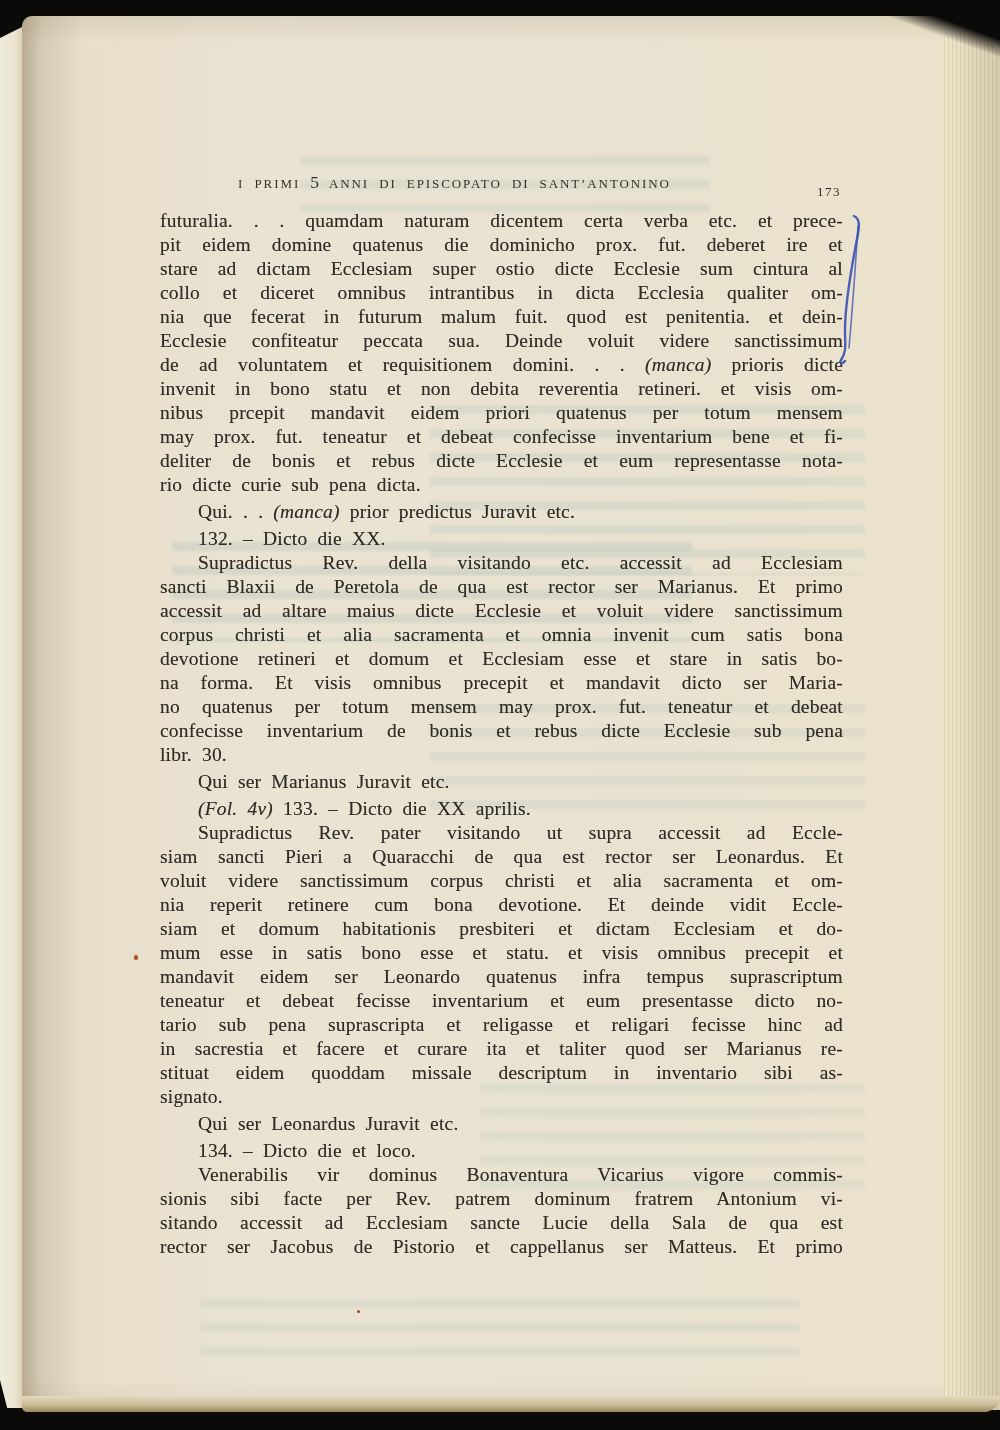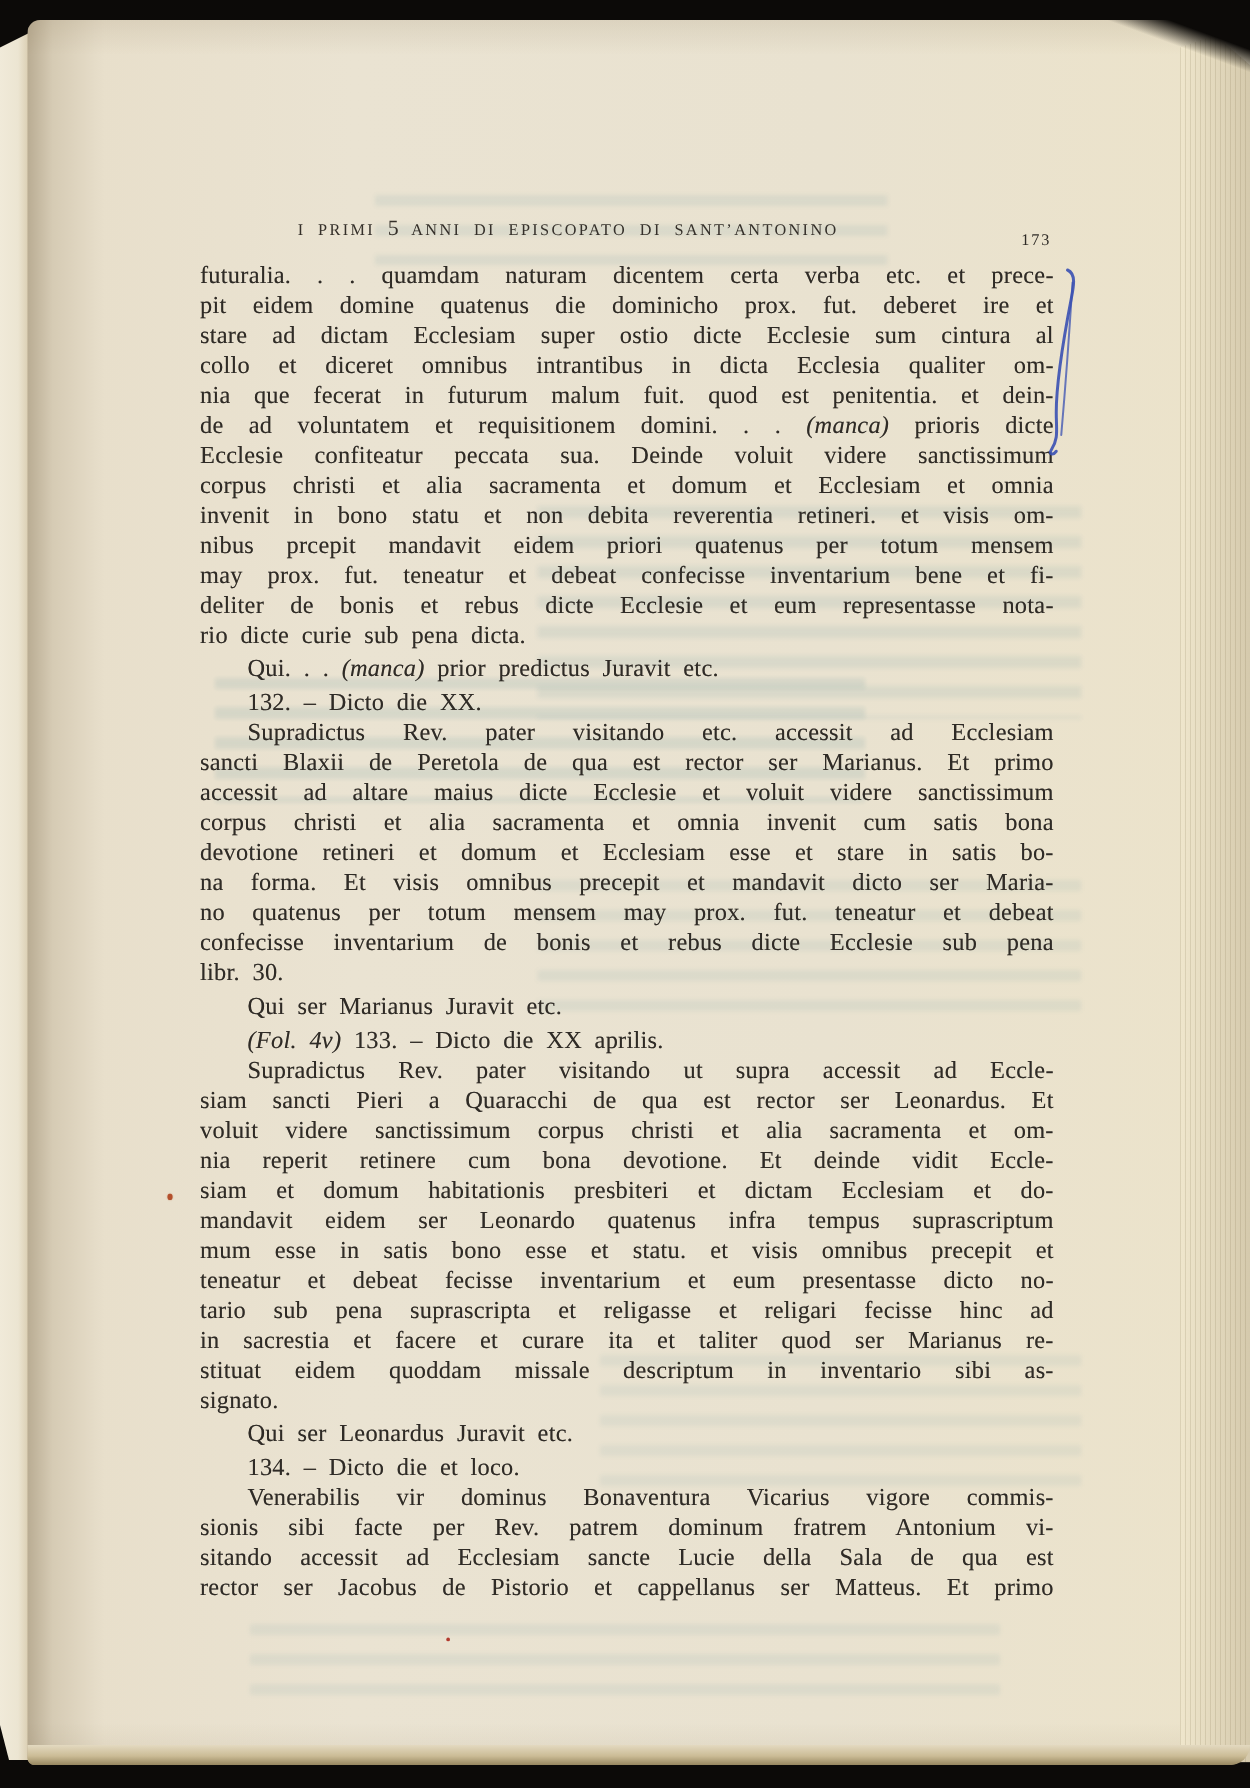--- a/index.html
+++ b/index.html
@@ -96,37 +96,36 @@
       <div class="pageno">173</div>
     </div>
 
     <div id="text-body">
         <div class="block">
           <div class="line"><span>futuralia. . . quamdam naturam dicentem certa verba etc. et prece-</span></div>
           <div class="line"><span>pit eidem domine quatenus die dominicho prox. fut. deberet ire et</span></div>
           <div class="line"><span>stare ad dictam Ecclesiam super ostio dicte Ecclesie sum cintura al</span></div>
           <div class="line"><span>collo et diceret omnibus intrantibus in dicta Ecclesia qualiter om-</span></div>
           <div class="line"><span>nia que fecerat in futurum malum fuit. quod est penitentia. et dein-</span></div>
+          <div class="line"><span>Ecclesie confiteatur peccata sua. Deinde voluit videre sanctissimum</span></div>
           <div class="line"><span>de ad voluntatem et requisitionem domini. . . </span><span class="it">(manca)</span><span> prioris dicte</span></div>
-          <div class="line"><span>Ecclesie confiteatur peccata sua. Deinde voluit videre sanctissimum</span></div>
-          <div class="line"><span>corpus christi et alia sacramenta et domum et Ecclesiam et omnia</span></div>
           <div class="line"><span>invenit in bono statu et non debita reverentia retineri. et visis om-</span></div>
           <div class="line"><span>nibus prcepit mandavit eidem priori quatenus per totum mensem</span></div>
           <div class="line"><span>may prox. fut. teneatur et debeat confecisse inventarium bene et fi-</span></div>
           <div class="line"><span>deliter de bonis et rebus dicte Ecclesie et eum representasse nota-</span></div>
           <div class="line nj"><span>rio dicte curie sub pena dicta.</span></div>
         </div>
         <div class="block sp">
           <div class="line ind nj"><span>Qui. . . </span><span class="it">(manca)</span><span> prior predictus Juravit etc.</span></div>
         </div>
         <div class="block sp">
           <div class="line ind nj"><span>132. – Dicto die XX.</span></div>
         </div>
         <div class="block">
-          <div class="line ind"><span>Supradictus Rev. pater visitando etc. accessit ad Ecclesiam</span></div>
+          <div class="line ind"><span>Supradictus Rev. della visitando etc. accessit ad Ecclesiam</span></div>
           <div class="line"><span>sancti Blaxii de Peretola de qua est rector ser Marianus. Et primo</span></div>
           <div class="line"><span>accessit ad altare maius dicte Ecclesie et voluit videre sanctissimum</span></div>
           <div class="line"><span>corpus christi et alia sacramenta et omnia invenit cum satis bona</span></div>
           <div class="line"><span>devotione retineri et domum et Ecclesiam esse et stare in satis bo-</span></div>
           <div class="line"><span>na forma. Et visis omnibus precepit et mandavit dicto ser Maria-</span></div>
           <div class="line"><span>no quatenus per totum mensem may prox. fut. teneatur et debeat</span></div>
           <div class="line"><span>confecisse inventarium de bonis et rebus dicte Ecclesie sub pena</span></div>
           <div class="line nj"><span>libr. 30.</span></div>
         </div>
         <div class="block sp">
@@ -134,22 +133,22 @@
         </div>
         <div class="block sp">
           <div class="line ind nj"><span class="it">(Fol. 4v)</span><span> 133. – Dicto die XX aprilis.</span></div>
         </div>
         <div class="block">
           <div class="line ind"><span>Supradictus Rev. pater visitando ut supra accessit ad Eccle-</span></div>
           <div class="line"><span>siam sancti Pieri a Quaracchi de qua est rector ser Leonardus. Et</span></div>
           <div class="line"><span>voluit videre sanctissimum corpus christi et alia sacramenta et om-</span></div>
           <div class="line"><span>nia reperit retinere cum bona devotione. Et deinde vidit Eccle-</span></div>
           <div class="line"><span>siam et domum habitationis presbiteri et dictam Ecclesiam et do-</span></div>
+          <div class="line"><span>mum esse in satis bono esse et statu. et visis omnibus precepit et</span></div>
           <div class="line"><span>mandavit eidem ser Leonardo quatenus infra tempus suprascriptum</span></div>
-          <div class="line"><span>mum esse in satis bono esse et statu. et visis omnibus precepit et</span></div>
           <div class="line"><span>teneatur et debeat fecisse inventarium et eum presentasse dicto no-</span></div>
           <div class="line"><span>tario sub pena suprascripta et religasse et religari fecisse hinc ad</span></div>
           <div class="line"><span>in sacrestia et facere et curare ita et taliter quod ser Marianus re-</span></div>
           <div class="line"><span>stituat eidem quoddam missale descriptum in inventario sibi as-</span></div>
           <div class="line nj"><span>signato.</span></div>
         </div>
         <div class="block sp">
           <div class="line ind nj"><span>Qui ser Leonardus Juravit etc.</span></div>
         </div>
         <div class="block sp">

